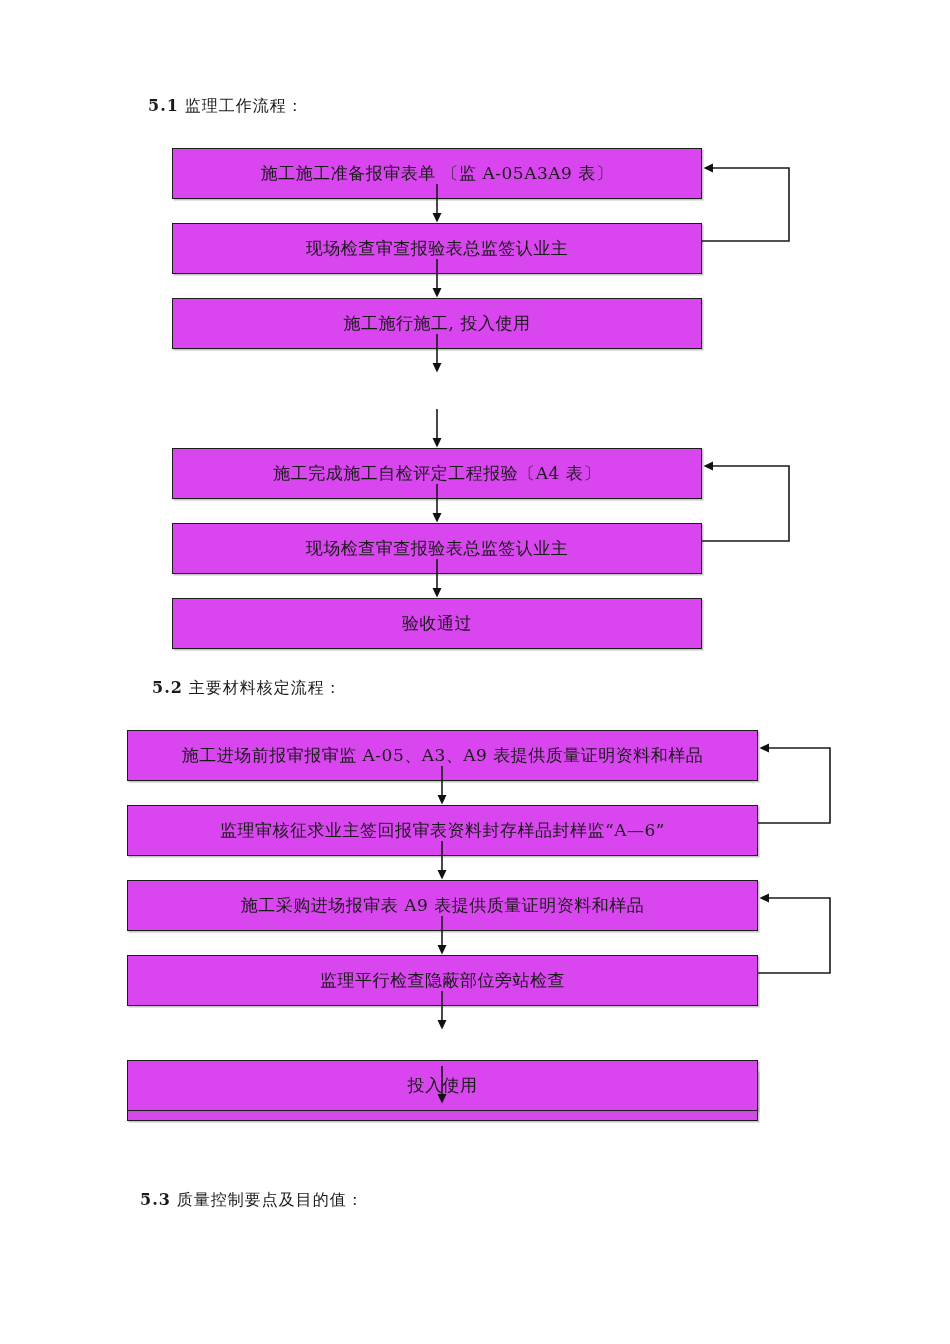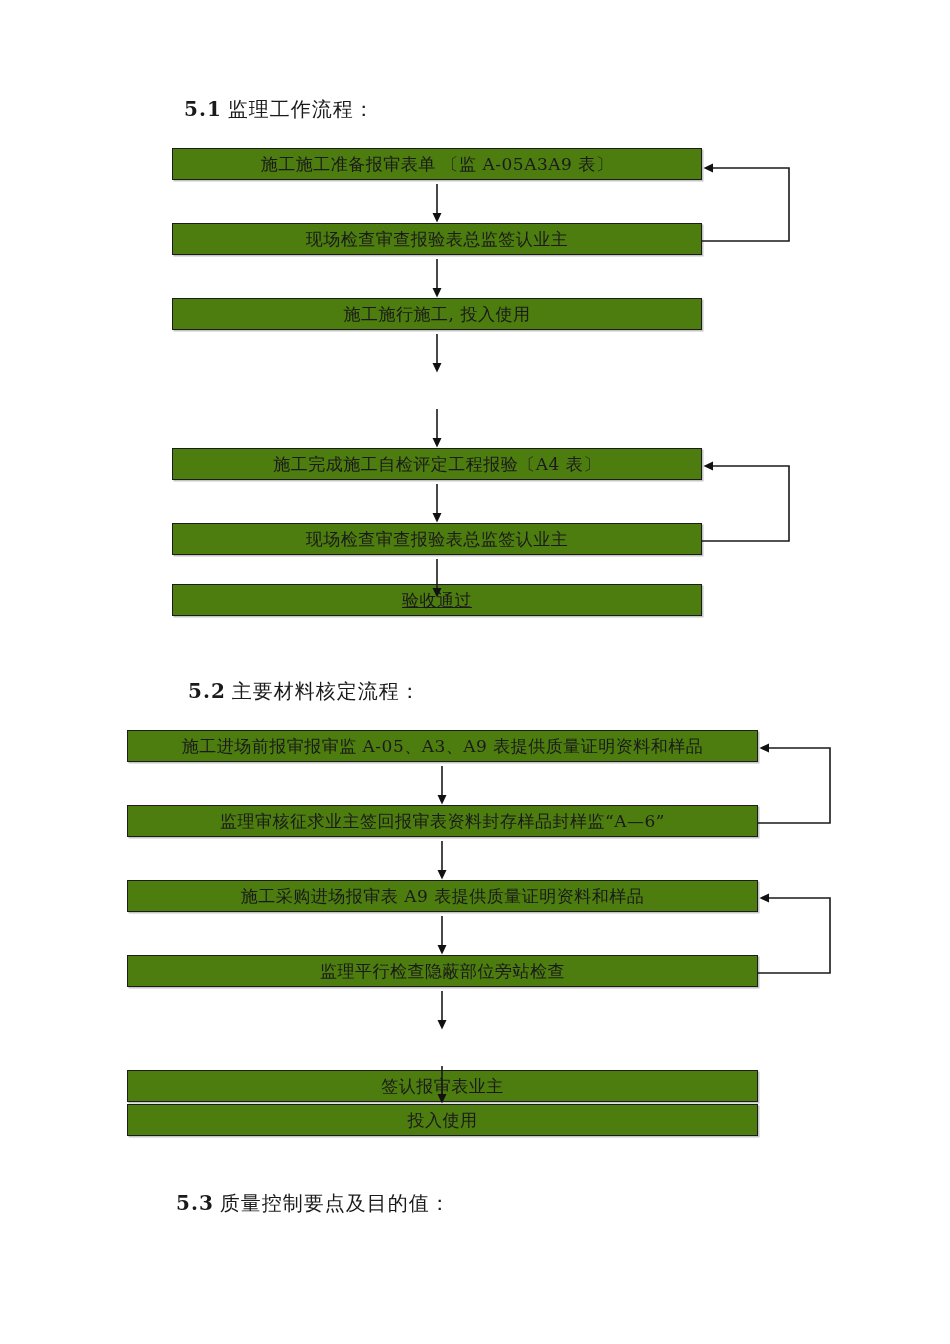--- a/index.html
+++ b/index.html
@@ -7,37 +7,36 @@
     position:relative;
     width:950px;height:1344px;
     margin:0 auto;
     background:#ffffff;
     font-family:"DejaVu Serif","Liberation Serif",serif;
     color:#1a1a1a;
     overflow:hidden;
   }
   .sec-heading{
     position:absolute;
-    font-size:20px;
+    font-size:16px;
     letter-spacing:1px;
     white-space:nowrap;
     color:#1a1a1a;
-    margin-left:36px;
   }
   .sec-num{
     font-weight:bold;
     font-family:"DejaVu Serif","Liberation Serif",serif;
     margin-right:6px;
   }
   .flow-box{
     position:absolute;
     box-sizing:border-box;
-    height:32px;
+    height:51px;
     border:1.6px solid #1c1c1c;
-    background:#4d7c0f;
+    background:#d946ef;
     box-shadow:1.5px 1.5px 0 rgba(125,125,125,.45);
     display:flex;
     align-items:center;
     justify-content:center;
     font-size:17px;
     letter-spacing:0.5px;
     white-space:nowrap;
   }
   .fc1{left:172px;width:530px;}
   .fc2{left:127px;width:631px;}
@@ -55,32 +54,32 @@
 
   <div class="sec-heading" style="left:148px;top:96px;">
     <span class="sec-num">5.1</span><span>监理工作流程：</span>
   </div>
 
   <div class="flow-box fc1" style="top:148px;">施工施工准备报审表单 〔监 A-05A3A9 表〕</div>
   <div class="flow-box fc1" style="top:223px;">现场检查审查报验表总监签认业主</div>
   <div class="flow-box fc1" style="top:298px;">施工施行施工, 投入使用</div>
   <div class="flow-box fc1" style="top:448px;">施工完成施工自检评定工程报验〔A4 表〕</div>
   <div class="flow-box fc1" style="top:523px;">现场检查审查报验表总监签认业主</div>
-  <div class="flow-box fc1" style="top:584px;text-decoration:underline;">验收通过</div>
+  <div class="flow-box fc1" style="top:598px;">验收通过</div>
 
   <div class="sec-heading" style="left:152px;top:678px;">
     <span class="sec-num">5.2</span><span>主要材料核定流程：</span>
   </div>
 
   <div class="flow-box fc2" style="top:730px;">施工进场前报审报审监 A-05、A3、A9 表提供质量证明资料和样品</div>
   <div class="flow-box fc2" style="top:805px;">监理审核征求业主签回报审表资料封存样品封样监“A—6”</div>
   <div class="flow-box fc2" style="top:880px;">施工采购进场报审表 A9 表提供质量证明资料和样品</div>
   <div class="flow-box fc2" style="top:955px;">监理平行检查隐蔽部位旁站检查</div>
   <div class="flow-box fc2" style="top:1030px;margin-top:40px;">签认报审表业主</div>
-  <div class="flow-box fc2" style="top:1104px;">投入使用</div>
+  <div class="flow-box fc2" style="top:1060px;">投入使用</div>
 
   <div class="sec-heading" style="left:140px;top:1190px;">
     <span class="sec-num">5.3</span><span>质量控制要点及目的值：</span>
   </div>
 
   <svg class="arrow-layer" viewBox="0 0 950 1344" xmlns="http://www.w3.org/2000/svg">
 
     <g>
       <path class="line" d="M437 184 V213"></path>
         <path class="head" d="M432.5 213 L441.5 213 L437 222.5 Z"></path>

